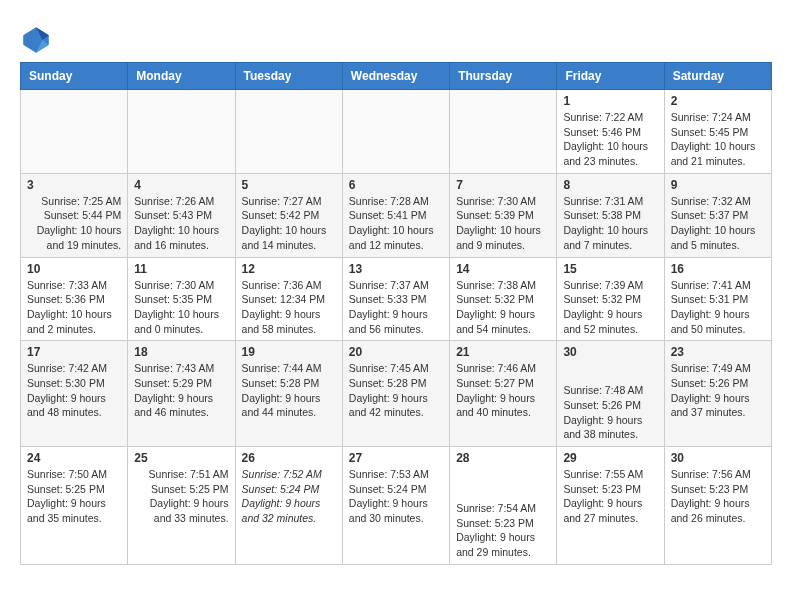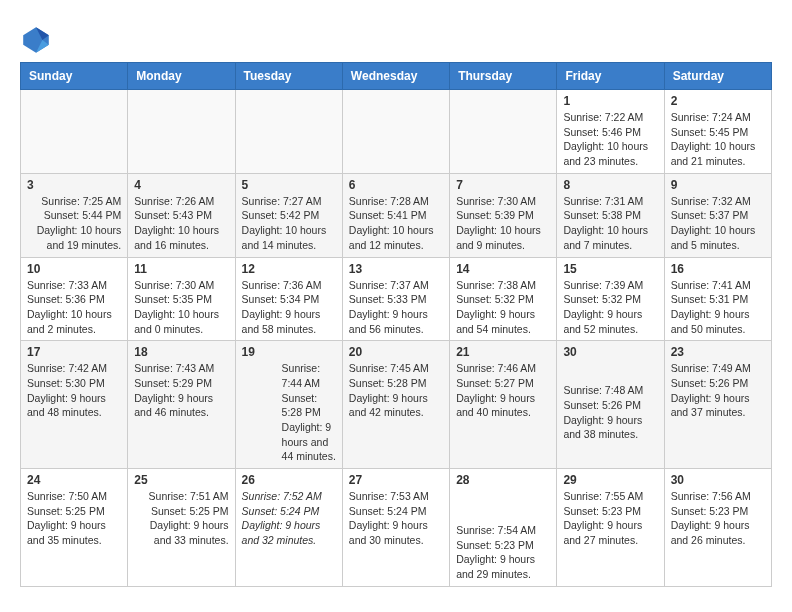--- a/index.html
+++ b/index.html
@@ -196,21 +196,21 @@
         </td>
         <td>
           <div class="day-num">11</div>
           <div class="day-info" style="white-space: pre-line;">Sunrise: 7:30 AM
 Sunset: 5:35 PM
 Daylight: 10 hours and 0 minutes.</div>
         </td>
         <td>
           <div class="day-num">12</div>
           <div class="day-info" style="white-space: pre-line;">Sunrise: 7:36 AM
-Sunset: 5:34 PM
+Sunset: 12:34 PM
 Daylight: 9 hours and 58 minutes.</div>
         </td>
         <td>
           <div class="day-num">13</div>
           <div class="day-info" style="white-space: pre-line;">Sunrise: 7:37 AM
 Sunset: 5:33 PM
 Daylight: 9 hours and 56 minutes.</div>
         </td>
         <td>
           <div class="day-num">14</div>
@@ -239,21 +239,21 @@
 Daylight: 9 hours and 48 minutes.</div>
         </td>
         <td>
           <div class="day-num">18</div>
           <div class="day-info" style="white-space: pre-line;">Sunrise: 7:43 AM
 Sunset: 5:29 PM
 Daylight: 9 hours and 46 minutes.</div>
         </td>
         <td>
           <div class="day-num">19</div>
-          <div class="day-info" style="white-space: pre-line; margin-left: 40px;">Sunrise: 7:44 AM
+          <div class="day-info" style="white-space: pre-line;">Sunrise: 7:44 AM
 Sunset: 5:28 PM
 Daylight: 9 hours and 44 minutes.</div>
         </td>
         <td>
           <div class="day-num">20</div>
           <div class="day-info" style="white-space: pre-line;">Sunrise: 7:45 AM
 Sunset: 5:28 PM
 Daylight: 9 hours and 42 minutes.</div>
         </td>
         <td>

